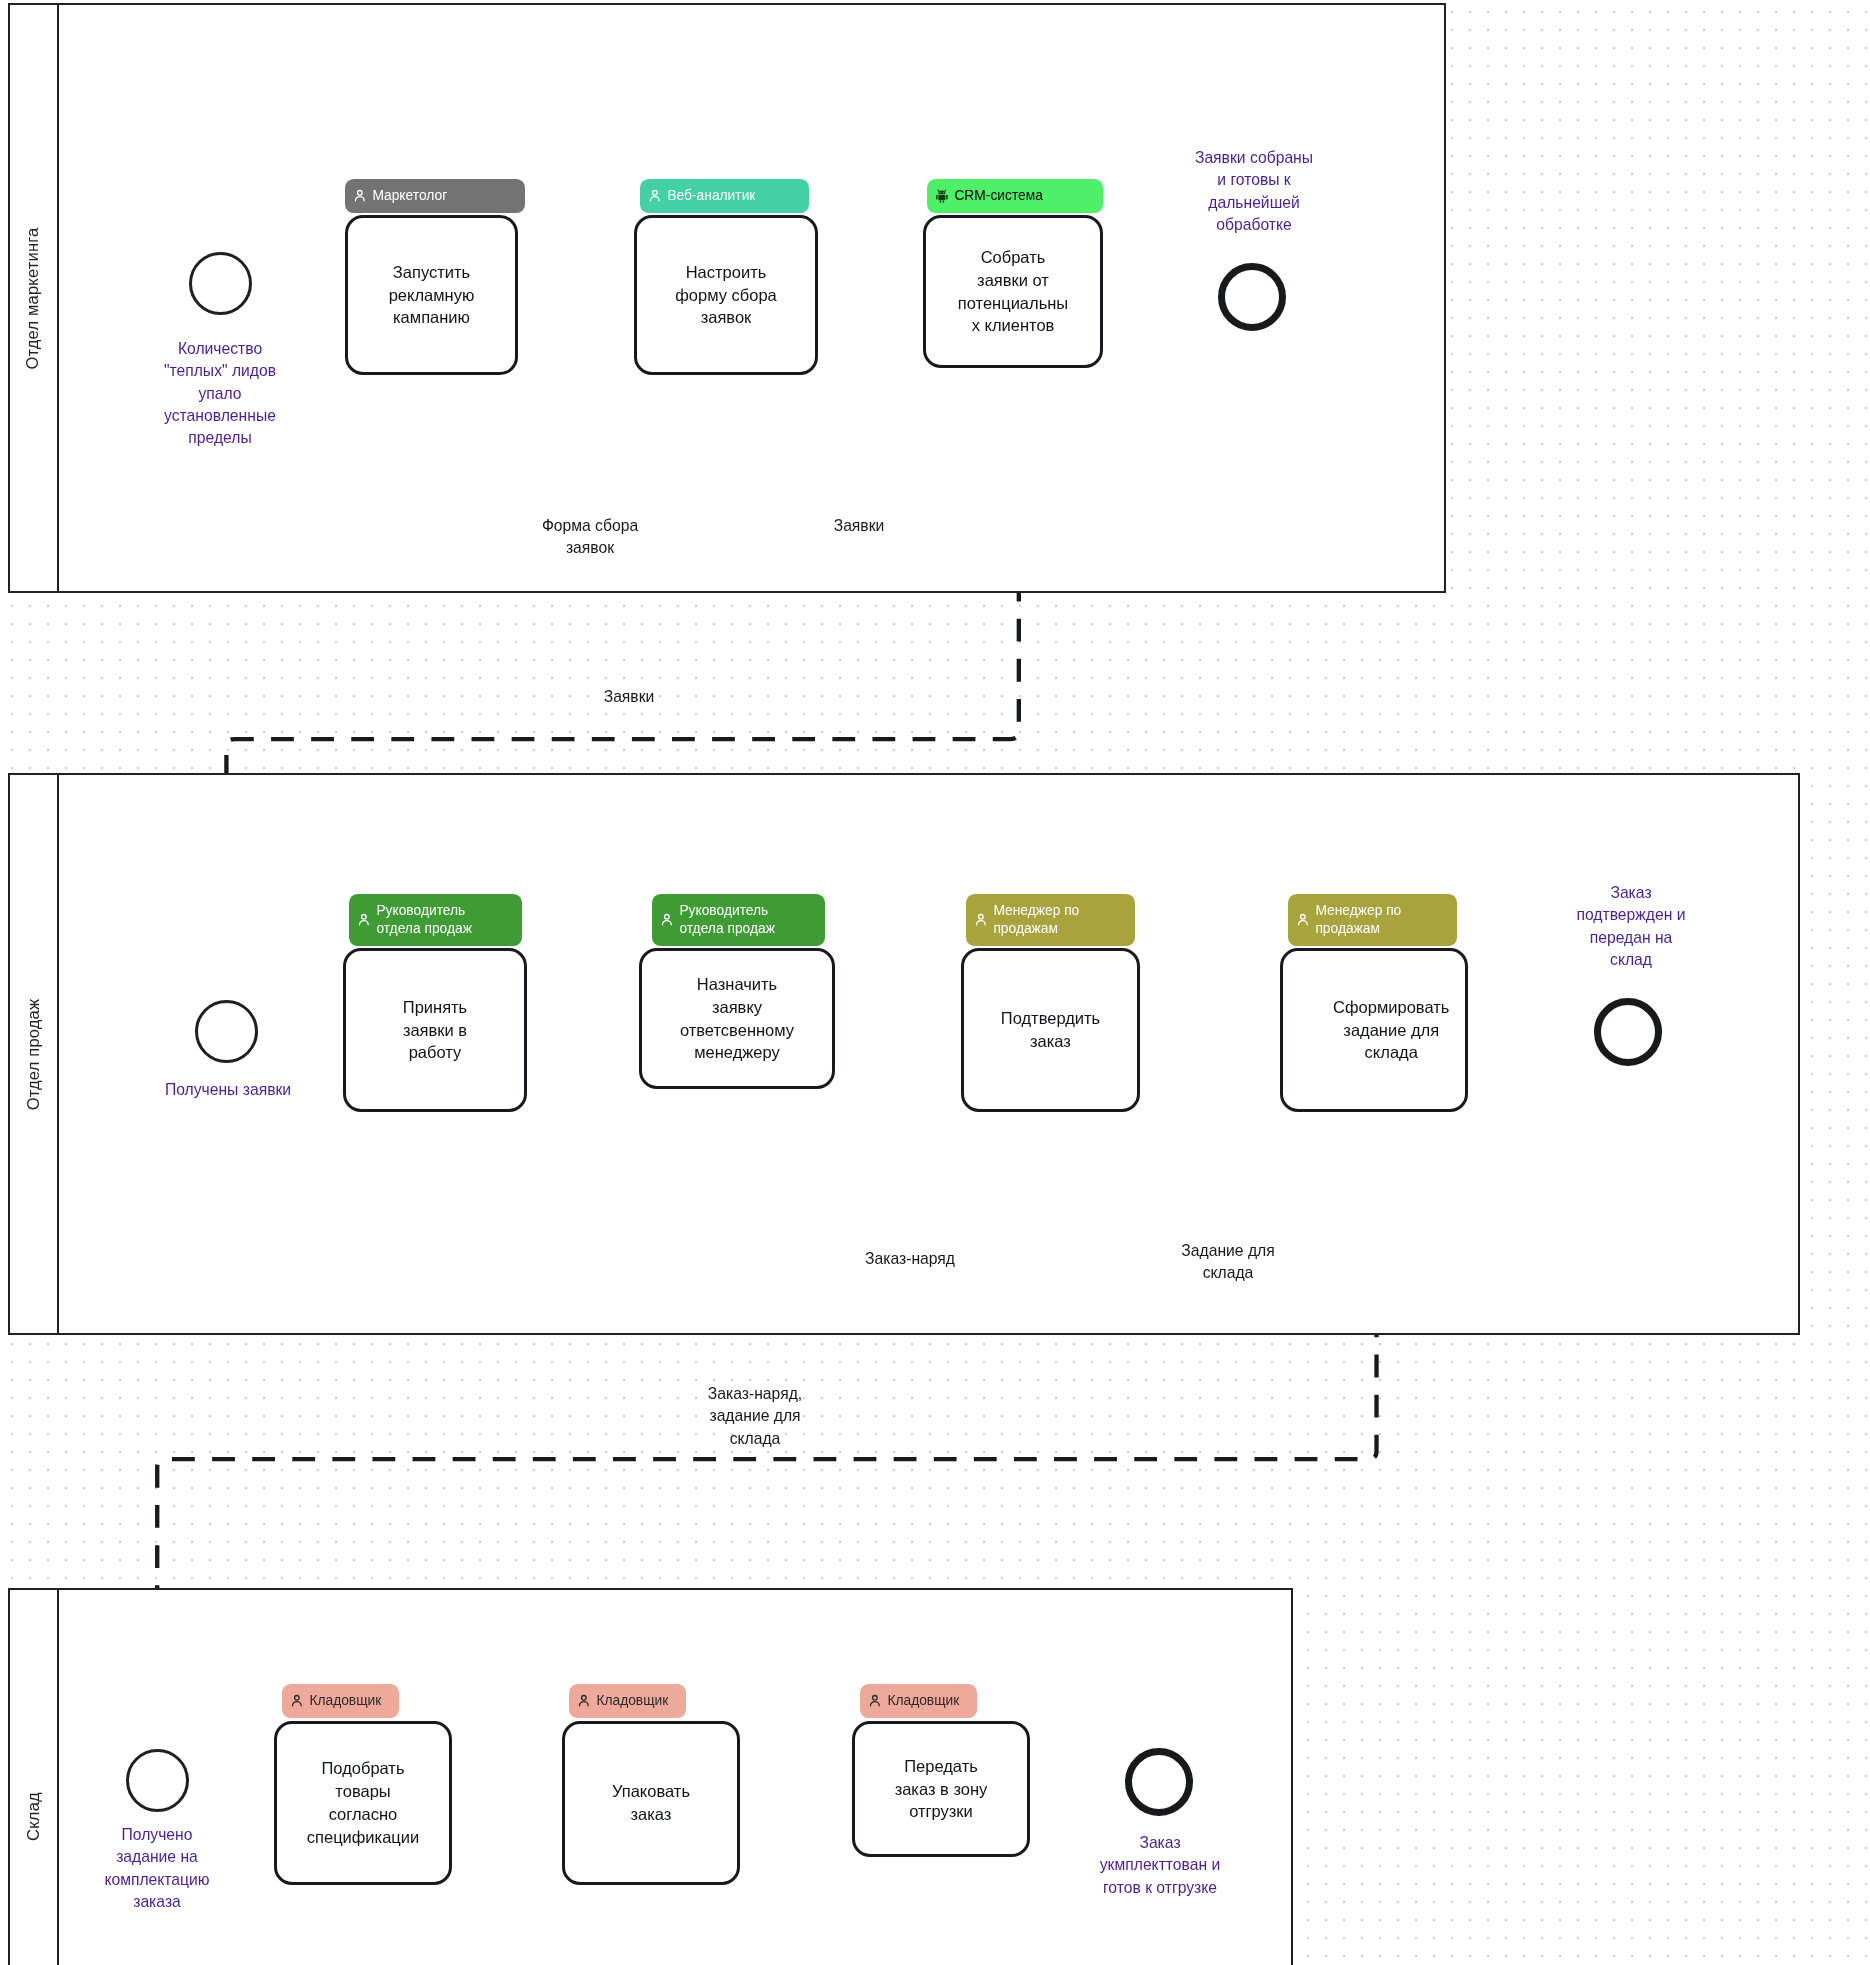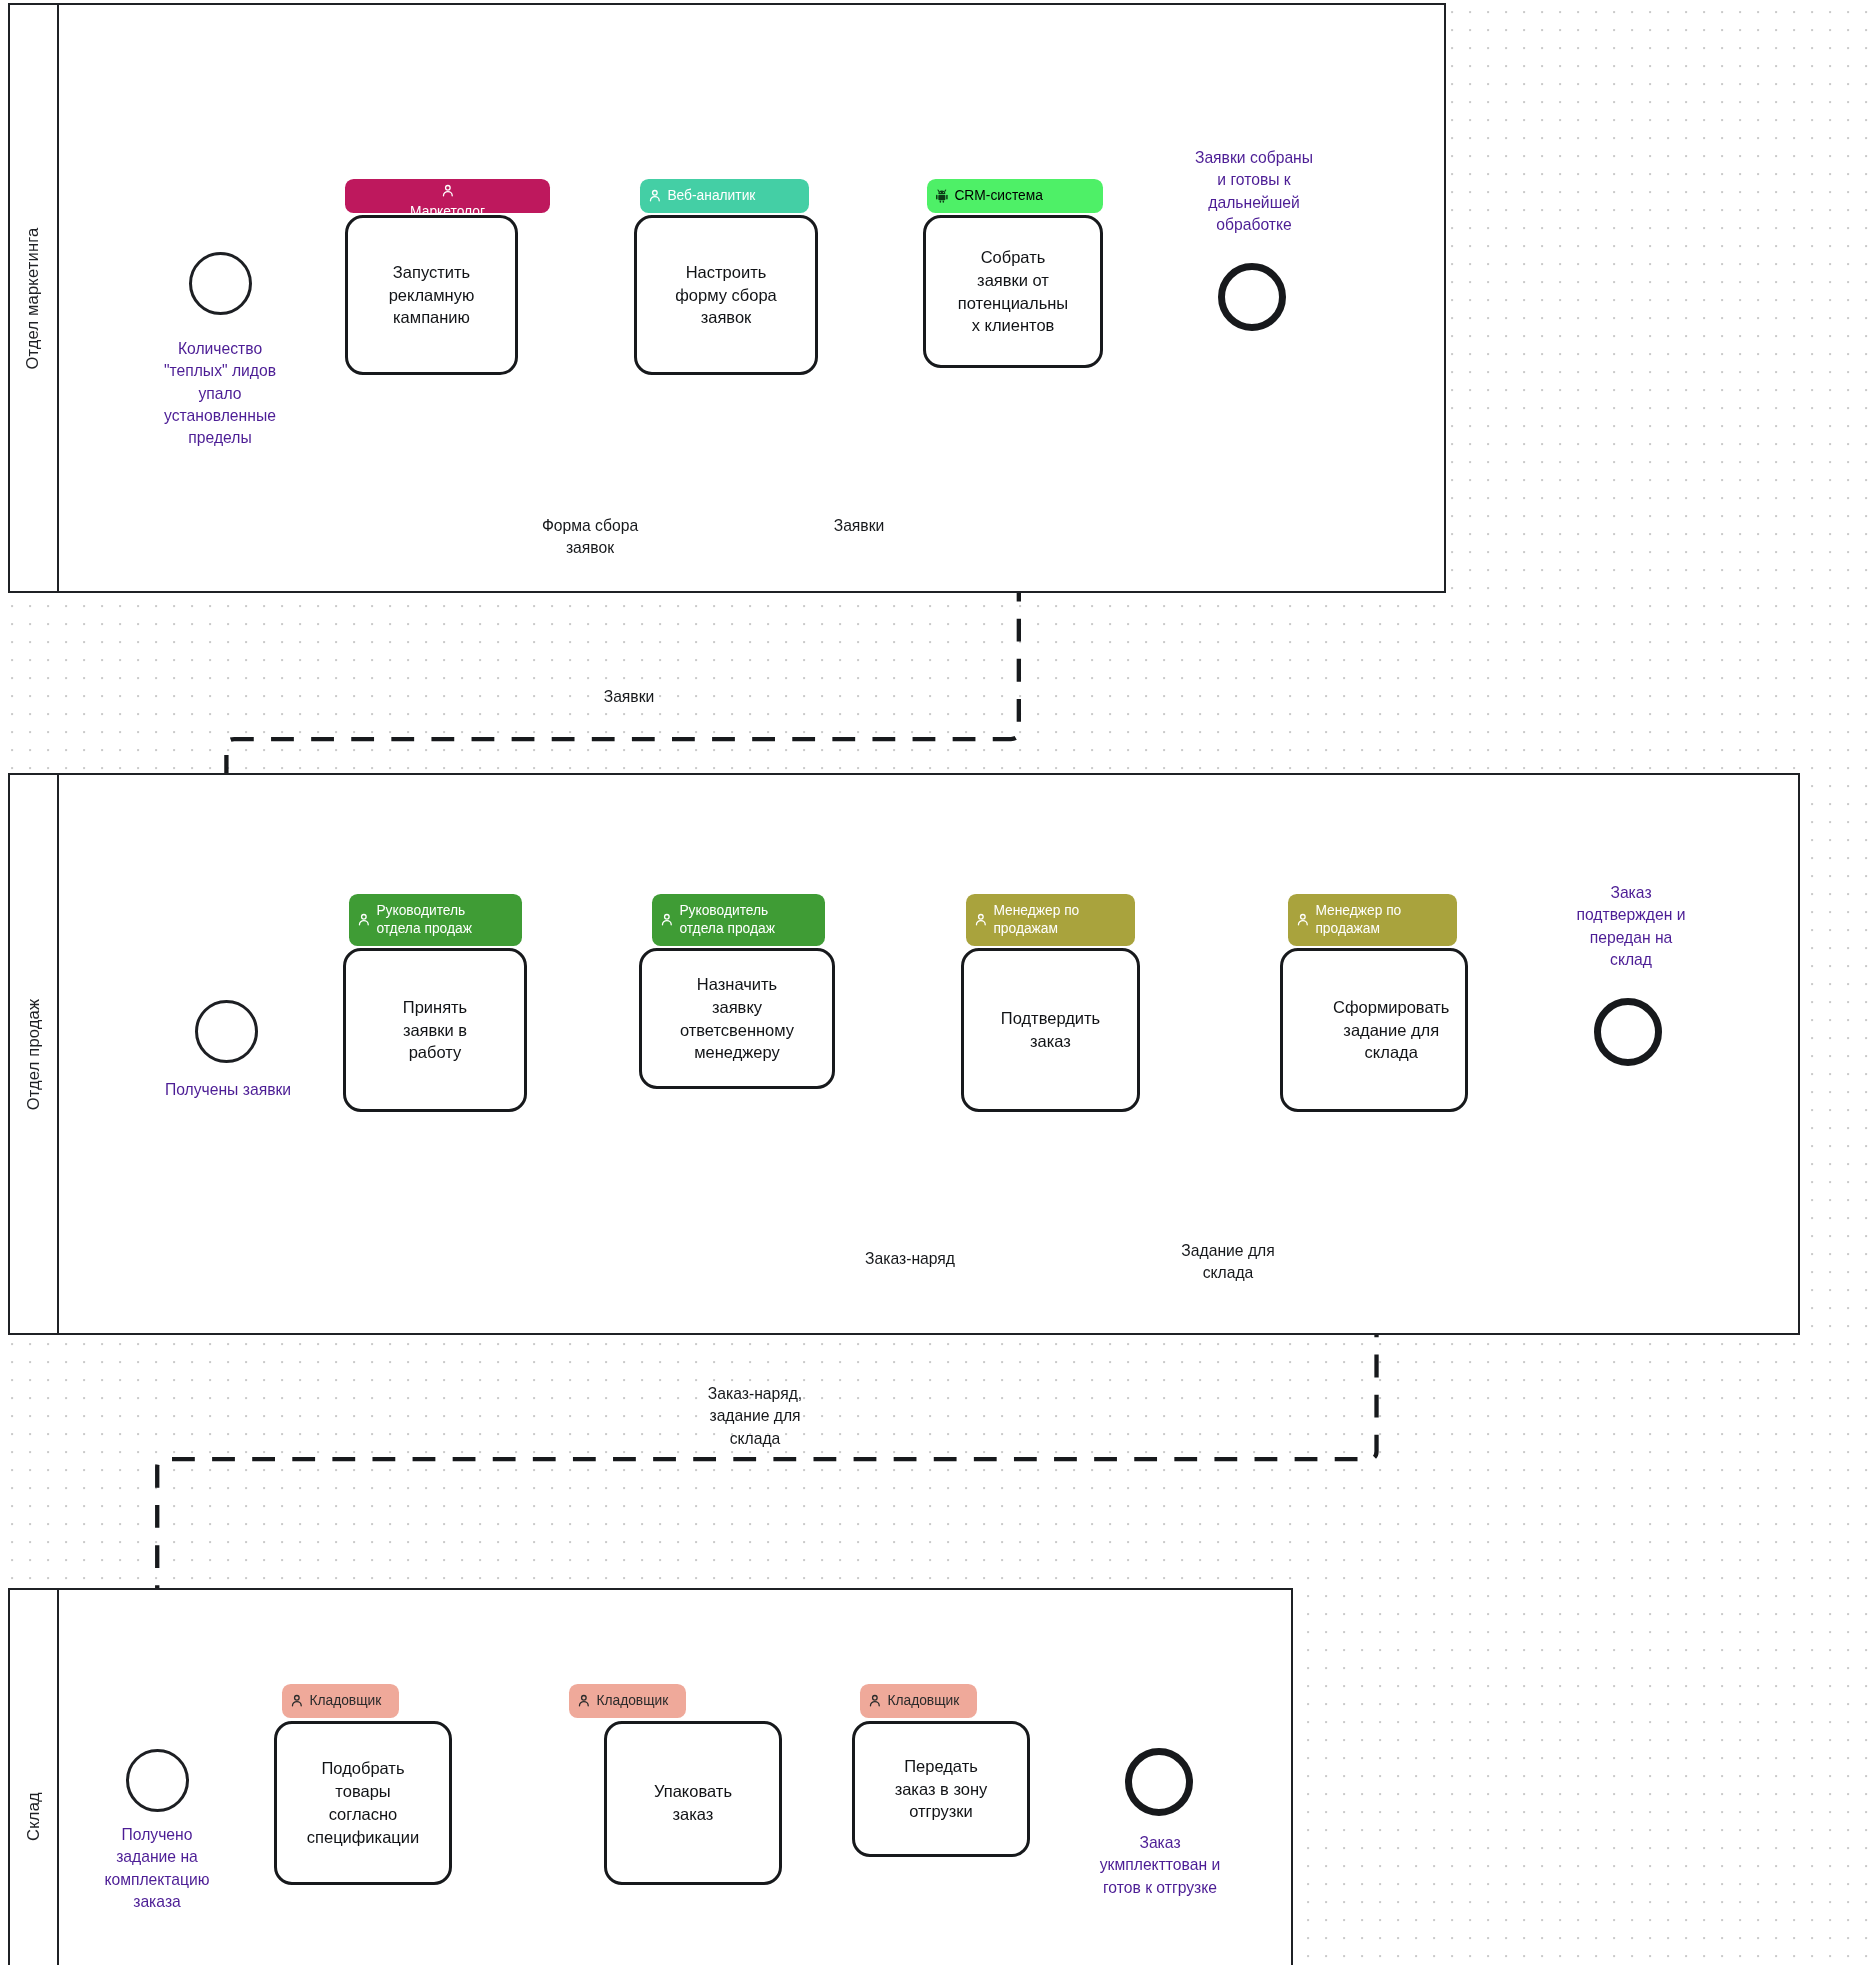--- a/index.html
+++ b/index.html
@@ -141,21 +141,21 @@
     </div>
   </div>
 
   <div class="ev start" style="left:189px;top:252px;width:63px;height:63px;"></div>
   <div class="lbl" style="left:98px;top:338px;width:244px;">Количество
 "теплых" лидов
 упало
 установленные
 пределы</div>
 
-  <div class="badge" style="left:345px;top:179px;width:205px;height:34px;background:#be185d;flex-direction:column;">
+  <div class="badge" style="left:345px;top:179px;width:180px;height:34px;background:#737373;">
     <svg class="bicon" viewBox="0 0 24 24">
       <circle cx="12" cy="7.3" r="3.5" fill="none" stroke="#ffffff" stroke-width="2"></circle>
       <path d="M5.3 19.5c0-3.7 3-6.2 6.7-6.2s6.7 2.5 6.7 6.2" fill="none" stroke="#ffffff" stroke-width="2" stroke-linecap="round"></path>
     </svg>
     <span class="btxt">Маркетолог</span>
   </div>
   <div class="task" style="left:345px;top:215px;width:173px;height:160px;">
     <span style="white-space:pre-line;">Запустить
 рекламную
 кампанию</span>
@@ -312,21 +312,21 @@
 спецификации</span>
   </div>
 
   <div class="badge" style="left:569px;top:1684px;width:117px;height:34px;background:#efa99a;color:#2b2b2b;">
     <svg class="bicon" viewBox="0 0 24 24">
       <circle cx="12" cy="7.3" r="3.5" fill="none" stroke="#2b2b2b" stroke-width="2"></circle>
       <path d="M5.3 19.5c0-3.7 3-6.2 6.7-6.2s6.7 2.5 6.7 6.2" fill="none" stroke="#2b2b2b" stroke-width="2" stroke-linecap="round"></path>
     </svg>
     <span class="btxt">Кладовщик</span>
   </div>
-  <div class="task" style="left:562px;top:1721px;width:178px;height:164px;margin-left:42px;">
+  <div class="task" style="left:562px;top:1721px;width:178px;height:164px;">
     <span style="white-space:pre-line;">Упаковать
 заказ</span>
   </div>
 
   <div class="badge" style="left:860px;top:1684px;width:117px;height:34px;background:#efa99a;color:#2b2b2b;">
     <svg class="bicon" viewBox="0 0 24 24">
       <circle cx="12" cy="7.3" r="3.5" fill="none" stroke="#2b2b2b" stroke-width="2"></circle>
       <path d="M5.3 19.5c0-3.7 3-6.2 6.7-6.2s6.7 2.5 6.7 6.2" fill="none" stroke="#2b2b2b" stroke-width="2" stroke-linecap="round"></path>
     </svg>
     <span class="btxt">Кладовщик</span>

